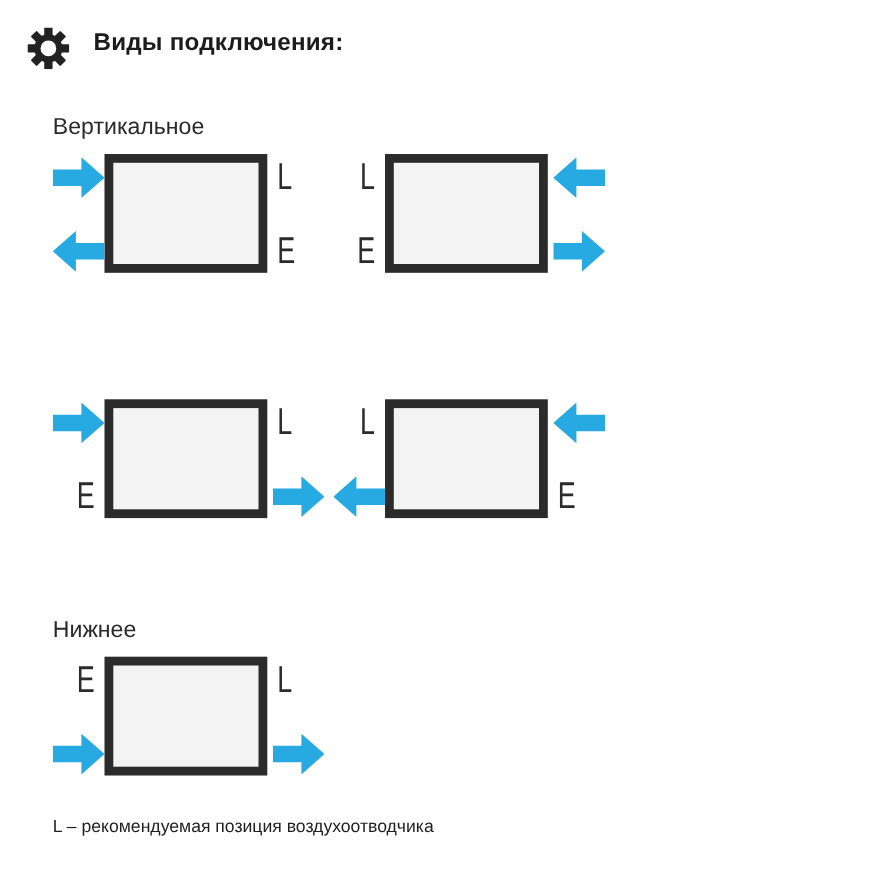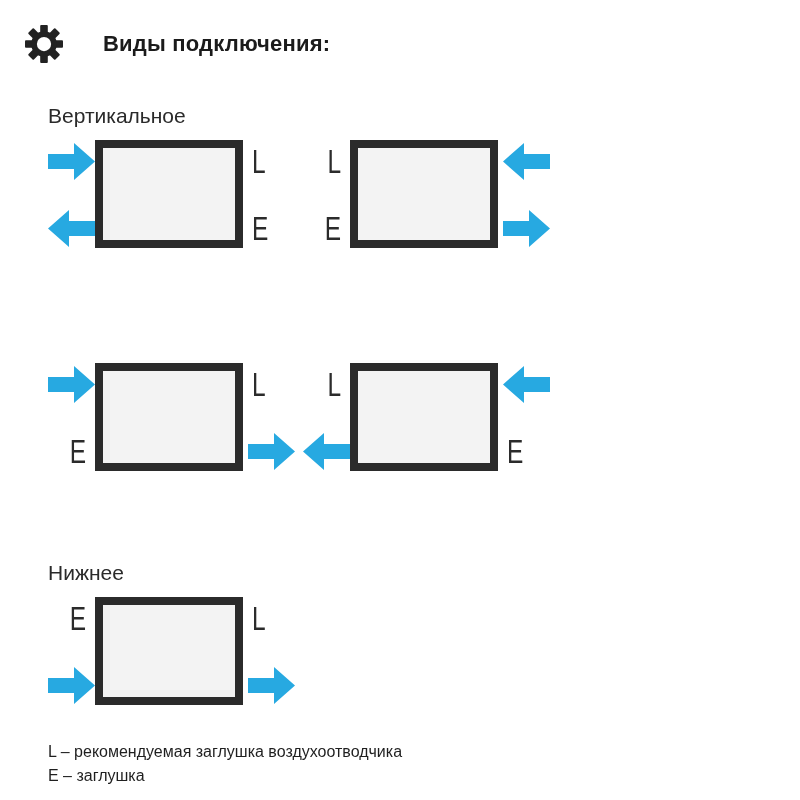--- a/index.html
+++ b/index.html
@@ -6,21 +6,21 @@
     --arrow:#27A9E1;
     --frame:#2B2B2B;
     --fill:#F3F3F3;
   }
   *{margin:0;padding:0;box-sizing:border-box;}
   html,body{width:800px;height:800px;background:#fff;overflow:hidden;
     font-family:"Liberation Sans",sans-serif;color:#222;}
   body{position:relative;}
 
   
-  .header{position:absolute;left:25px;top:25px;display:flex;align-items:center;gap:40px;}
+  .header{position:absolute;left:25px;top:25px;display:flex;gap:22px;}
   .page-title{font-size:22px;font-weight:bold;color:#1b1b1b;letter-spacing:.2px;}
 
   
   #sections{position:absolute;left:0;top:0;width:800px;height:800px;}
   .section{position:absolute;left:0;width:640px;height:180px;}
   .section:nth-child(1){top:103px;}
   .section:nth-child(2){top:326px;}
   .section:nth-child(3){top:560px;}
   .section-title{position:absolute;left:48px;top:0;font-size:21px;line-height:26px;color:#2a2a2a;}
   .diagrams{position:absolute;left:0;top:37px;width:640px;height:108px;}
@@ -152,15 +152,14 @@
             <svg width="47" height="37" viewBox="0 0 47 37">
               <polygon points="0,11 26,11 26,0 47,18.5 26,37 26,26 0,26" fill="var(--arrow)"></polygon>
             </svg>
           </div>
         </div>
       </div>
     </div>
   </div>
 
 <div class="legend">
-  <div>L – рекомендуемая заглушка воздухоотводчика</div>
-  <div>E – заглушка</div>
+  <div>L – рекомендуемая позиция воздухоотводчика</div>
 </div>
 
 </body></html>

